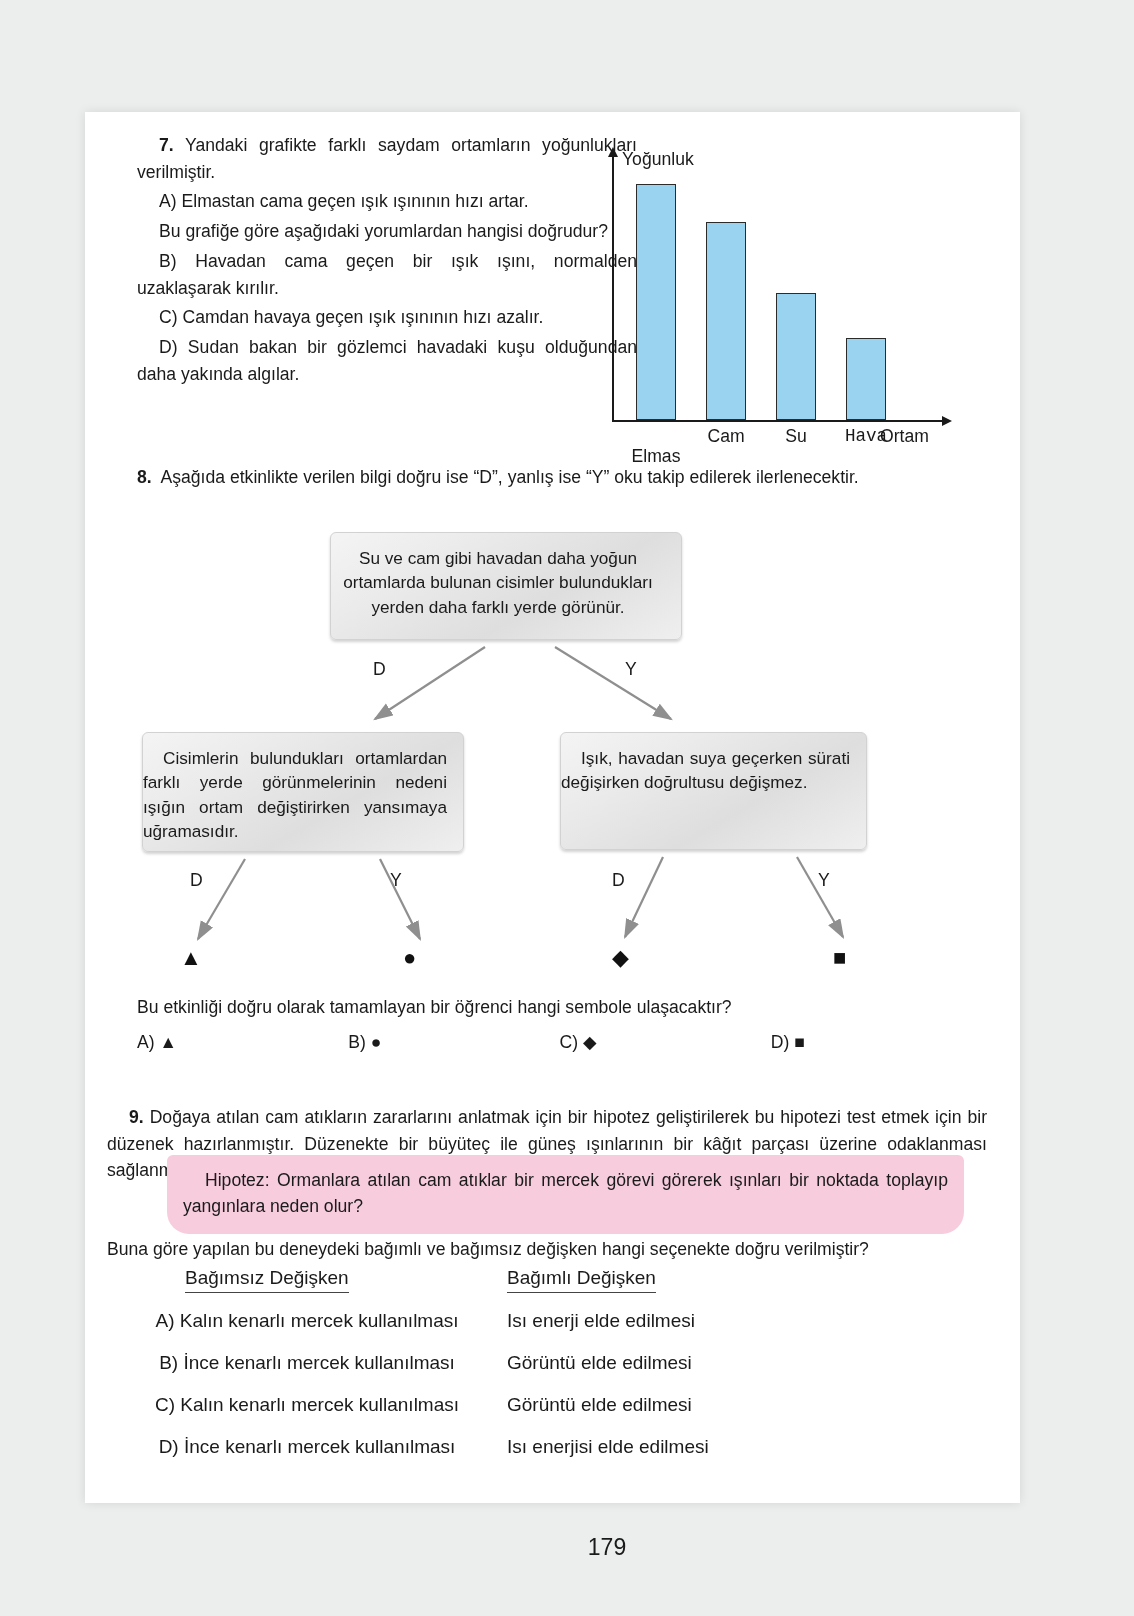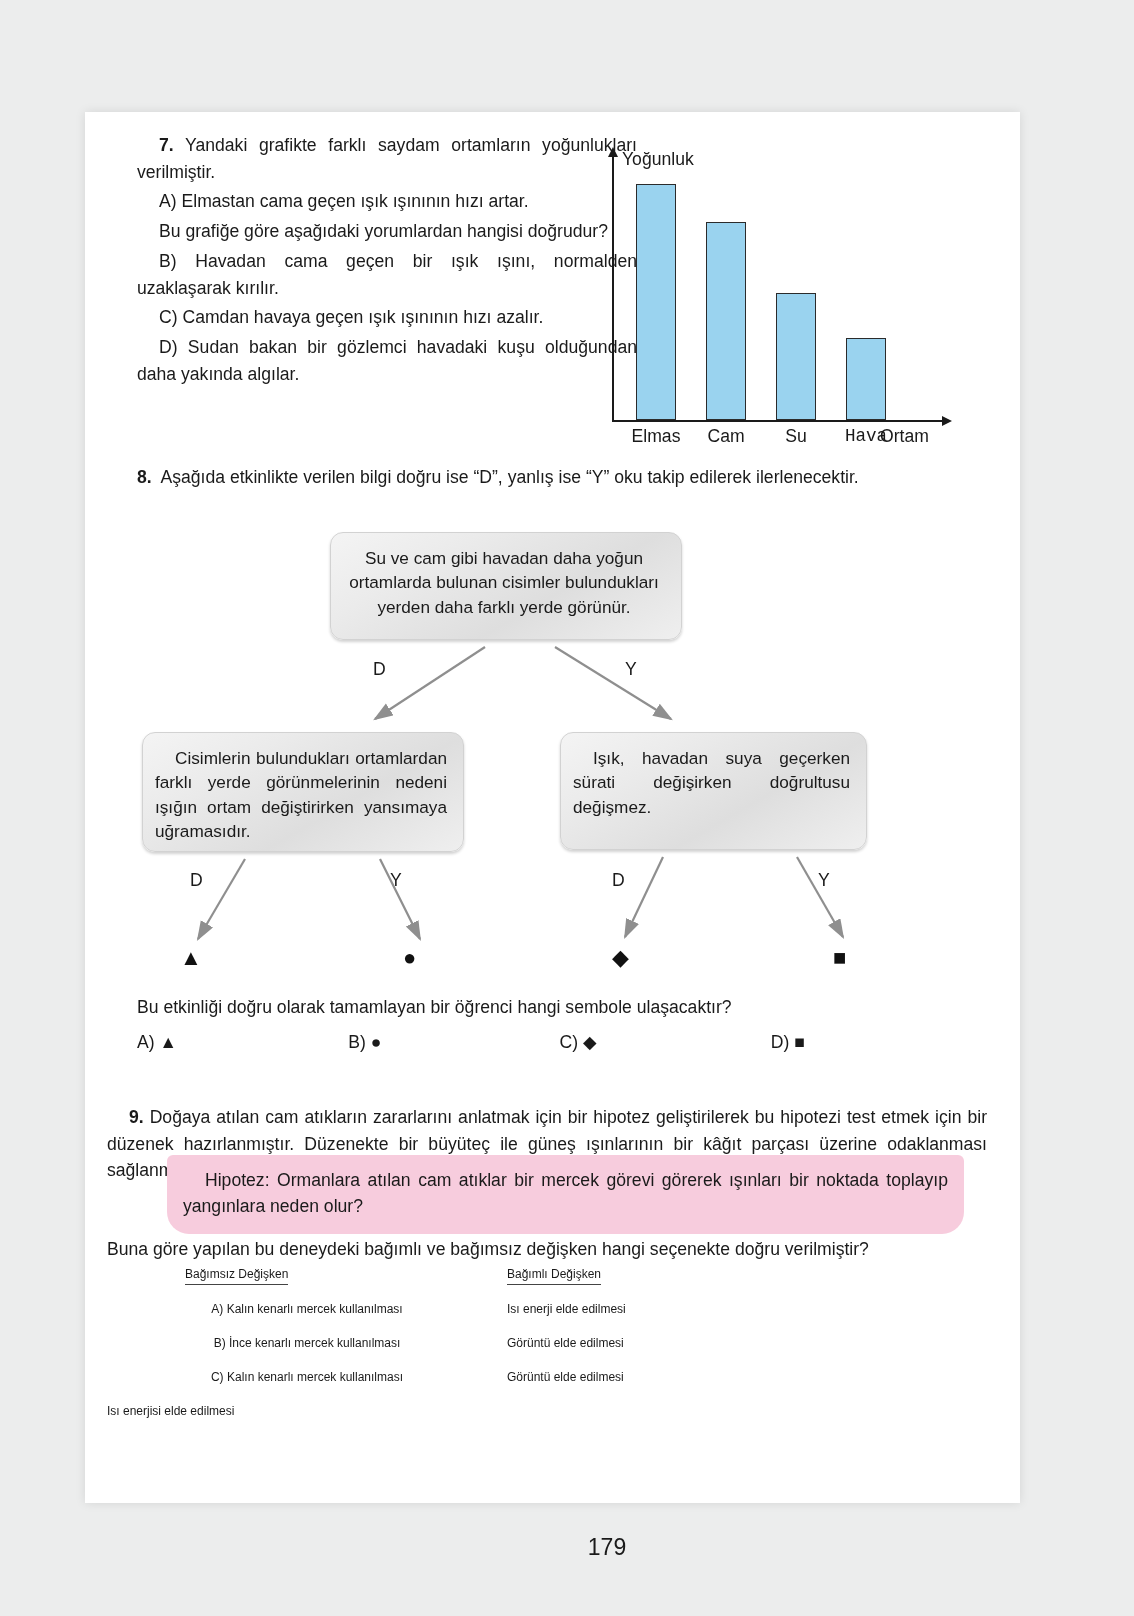--- a/index.html
+++ b/index.html
@@ -109,28 +109,28 @@
     text-align: left;
   }
   #q8-diagram {
     position: absolute;
     left: 0px; top: 395px;
     width: 935px; height: 450px;
   }
   .flow-box {
     position: absolute;
     box-sizing: border-box;
-    border-radius: 13px;
+    border-radius: 6px;
     background: linear-gradient(150deg,#f4f4f4 0%,#ebebeb 28%,#dedede 62%,#efefef 100%);
     border: 1px solid #d2d2d2;
     box-shadow: 0 2px 3px rgba(0,0,0,0.18);
     color: #1a1a1a;
     font-size: 17.2px;
     line-height: 1.42;
-    padding: 13px 16px 13px 12px;
+    padding: 13px 16px 13px 0;
     text-align: justify;
   }
   .flow-box .lead { display: inline-block; width: 20px; }
   #box-root   { left: 245px; top: 25px;  width: 352px; height: 108px; text-align: center; }
   #box-left   { left: 57px;  top: 225px; width: 322px; height: 120px; }
   #box-right  { left: 475px; top: 225px; width: 307px; height: 118px; }
 
   .edge-label {
     position: absolute;
     font-size: 17.6px;
@@ -167,21 +167,21 @@
     line-height: 1.5;
     text-align: justify;
   }
   #q9-hyp .lead { display: inline-block; width: 22px; }
   #q9-ask { left: 22px; top: 1124px; width: 880px; text-align: left; }
   #q9-table {
     position: absolute;
     left: 22px; top: 1155px;
     width: 880px;
     color: #1a1a1a;
-    font-size: 12px;
+    font-size: 19px;
   }
   #q9-table .hdr-row {
     display: flex;
     margin-bottom: 17px;
   }
   #q9-table .hdr-row .c1 { width: 400px; padding-left: 78px; box-sizing: border-box; }
   #q9-table .hdr-row .c2 { width: 400px; }
   #q9-table .hdr {
     display: inline-block;
     border-bottom: 1.6px solid #444;
@@ -223,21 +223,21 @@
       <div class="chart-title">Yoğunluk</div>
       <div class="axis-v"></div>
       <div class="axis-h"></div>
       <div class="bar-area" id="bar-area">
           <div class="bar" style="left: 22px; width: 40px; height: 235.714px; background: rgb(154, 211, 239); border-color: rgb(43, 43, 43);"></div>
           <div class="bar" style="left: 92px; width: 40px; height: 198px; background: rgb(154, 211, 239); border-color: rgb(43, 43, 43);"></div>
           <div class="bar" style="left: 162px; width: 40px; height: 127.286px; background: rgb(154, 211, 239); border-color: rgb(43, 43, 43);"></div>
           <div class="bar" style="left: 232px; width: 40px; height: 82.5px; background: rgb(154, 211, 239); border-color: rgb(43, 43, 43);"></div>
         </div>
       <div id="cat-labels">
-          <div class="cat-label" style="left: 34px; width: 64px;">Elmas</div>
+          <div class="cat-label" style="left: 34px; width: 64px; margin-top: 20px;">Elmas</div>
           <div class="cat-label" style="left: 104px; width: 64px;">Cam</div>
           <div class="cat-label" style="left: 174px; width: 64px;">Su</div>
           <div class="cat-label" style="left: 244px; width: 64px; font-family: Liberation Mono, monospace;">Hava</div>
         </div>
       <div class="cat-label" id="xlabel" style="left:290px;">Ortam</div>
     </div>
 
     <div class="q-body" id="q8-stem">
       <span class="qnum">8.</span>&nbsp;
       <span>Aşağıda etkinlikte verilen bilgi doğru ise “D”, yanlış ise “Y” oku takip edilerek ilerlenecektir.</span>
@@ -324,20 +324,21 @@
       </div>
       <div class="opt-row">
         <div class="c1">B) İnce kenarlı mercek kullanılması</div>
         <div class="c2">Görüntü elde edilmesi</div>
       </div>
       <div class="opt-row">
         <div class="c1">C) Kalın kenarlı mercek kullanılması</div>
         <div class="c2">Görüntü elde edilmesi</div>
       </div>
       <div class="opt-row">
+        <div class="c1">D) İnce kenarlı mercek kullanılması</div>
         <div class="c2">Isı enerjisi elde edilmesi</div>
       </div>
     </div>
 
   </div>
 
   <div id="pagenum">179</div>
 </div>
 
 </body></html>

